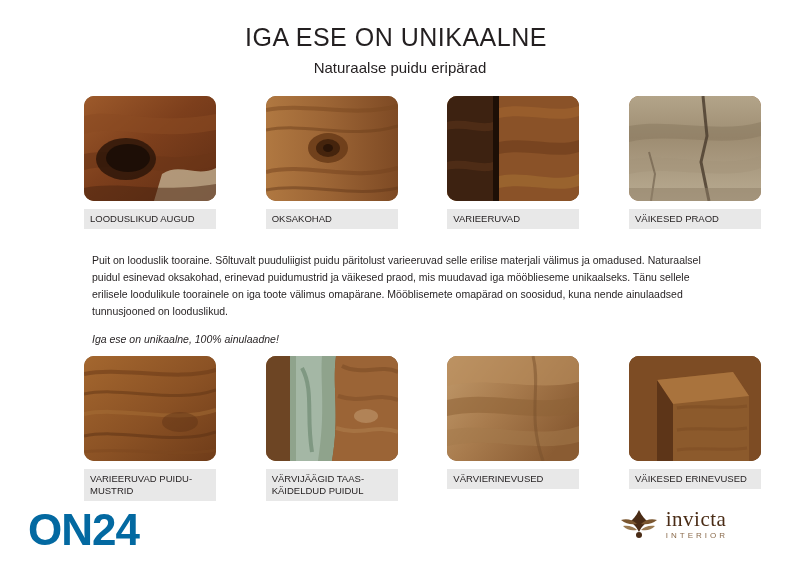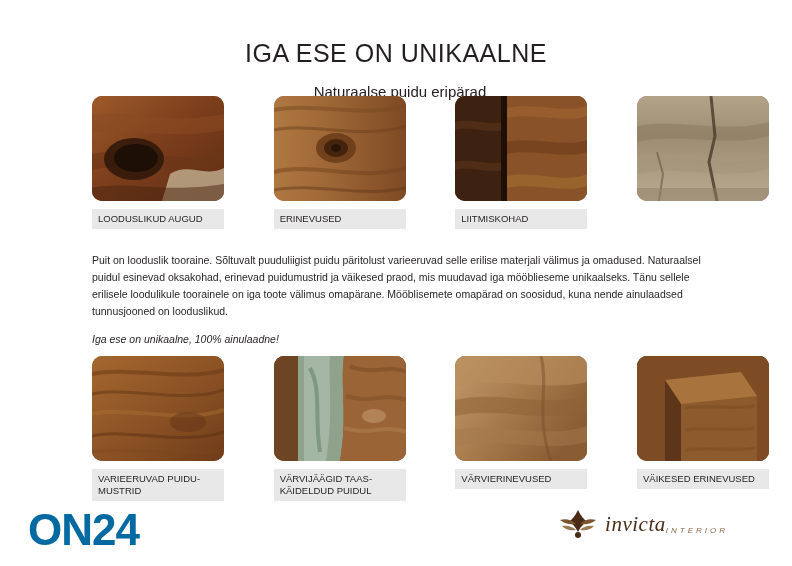--- a/index.html
+++ b/index.html
@@ -24,39 +24,39 @@
   
   .header {
     text-align: center;
     padding-top: 24px;
   }
   .title {
     font-size: 25px;
     letter-spacing: 0.5px;
     font-weight: normal;
     color: #231f20;
-    margin: 16px;
+    margin: 0;
     line-height: 1.1;
   }
   .subtitle {
     font-size: 15px;
     color: #231f20;
     margin: 8px 0 0 0;
     font-weight: normal;
     line-height: 1.1;
     padding-left: 8px;
   }
 
   
   .grid {
     position: absolute;
     display: flex;
     justify-content: space-between;
     width: 677px;
-    left: 92px;
+    left: 84px;
   }
   .grid-top { top: 96px; }
   .grid-bottom { top: 356px; }
 
   .tile {
     width: 132px;
   }
   .thumb {
     width: 132px;
     height: 105px;
@@ -122,23 +122,23 @@
     display: flex;
     align-items: center;
     gap: 7px;
   }
   .logo-mark {
     width: 40px;
     height: 40px;
   }
   .logo-text {
     display: flex;
+    flex-direction: column;
     align-items: flex-start;
     line-height: 1;
-    font-style: italic;
   }
   .logo-name {
     font-size: 21px;
     color: #4a2c16;
     font-family: "Liberation Serif", serif;
     letter-spacing: 0.5px;
   }
   .logo-sub {
     font-size: 8px;
     color: #8a6a4b;
@@ -194,58 +194,59 @@
           <rect width="132" height="105" fill="url(#g2)"></rect>
           <path d="M0,14 C40,6 86,22 132,10" stroke="#7a4820" stroke-width="4" fill="none" opacity="0.5"></path>
           <path d="M0,34 C40,26 86,44 132,30" stroke="#6d3f1b" stroke-width="3" fill="none" opacity="0.5"></path>
           <path d="M0,76 C40,66 86,86 132,72" stroke="#74421d" stroke-width="4" fill="none" opacity="0.5"></path>
           <path d="M0,94 C40,86 86,102 132,92" stroke="#5f3518" stroke-width="3" fill="none" opacity="0.45"></path>
           <ellipse cx="62" cy="52" rx="20" ry="15" fill="#6b3d1a" opacity="0.9"></ellipse>
           <ellipse cx="62" cy="52" rx="12" ry="9" fill="#45240d"></ellipse>
           <ellipse cx="62" cy="52" rx="5" ry="4" fill="#2a1407"></ellipse>
         </svg>
       </div>
-      <div class="caption">ERINEVUSED</div>
+      <div class="caption">OKSAKOHAD</div>
     </div>
 
     <div class="tile">
       <div class="thumb">
         <svg class="grain" viewBox="0 0 132 105" preserveAspectRatio="none">
           <rect width="132" height="105" fill="#7a4a24"></rect>
           <rect x="0" y="0" width="46" height="105" fill="#3d2211"></rect>
           <rect x="46" y="0" width="6" height="105" fill="#1d0f06"></rect>
           <rect x="52" y="0" width="80" height="105" fill="#8a5228"></rect>
           <path d="M52,12 C80,6 110,18 132,10 L132,20 C110,28 80,16 52,22 Z" fill="#a2662f" opacity="0.6"></path>
           <path d="M52,46 C80,40 110,52 132,44 L132,56 C110,64 80,52 52,58 Z" fill="#6d3c1a" opacity="0.6"></path>
           <path d="M52,80 C80,74 110,88 132,78 L132,90 C110,98 80,86 52,92 Z" fill="#a77434" opacity="0.5"></path>
           <path d="M0,26 C18,22 34,30 46,26 L46,34 C34,38 18,30 0,34 Z" fill="#553018" opacity="0.7"></path>
           <path d="M0,66 C18,62 34,70 46,66 L46,74 C34,78 18,70 0,74 Z" fill="#553018" opacity="0.7"></path>
         </svg>
       </div>
-      <div class="caption">LIITMISKOHAD</div>
+      <div class="caption">VARIEERUVAD</div>
     </div>
 
     <div class="tile">
       <div class="thumb">
         <svg class="grain" viewBox="0 0 132 105" preserveAspectRatio="none">
           <defs>
             <linearGradient id="g4" x1="0" y1="0" x2="0" y2="1">
               <stop offset="0%" stop-color="#b3a489"></stop>
               <stop offset="40%" stop-color="#9e8d72"></stop>
               <stop offset="100%" stop-color="#b9ab92"></stop>
             </linearGradient>
           </defs>
           <rect width="132" height="105" fill="url(#g4)"></rect>
           <path d="M0,30 C40,22 90,38 132,26 L132,40 C90,52 40,36 0,46 Z" fill="#8a7a60" opacity="0.55"></path>
           <path d="M0,64 C40,56 90,74 132,60 L132,72 C90,86 40,68 0,78 Z" fill="#a4937a" opacity="0.5"></path>
           <path d="M74,0 L78,40 L72,66 L80,105" stroke="#4e4030" stroke-width="3" fill="none" opacity="0.85"></path>
           <path d="M20,56 L26,78 L22,105" stroke="#5c4c39" stroke-width="2" fill="none" opacity="0.5"></path>
           <rect x="0" y="92" width="132" height="13" fill="#8d7e66" opacity="0.5"></rect>
         </svg>
       </div>
+      <div class="caption">VÄIKESED PRAOD</div>
     </div>
 
   </div>
 
   <div class="bodytext">
     <p>Puit on looduslik tooraine. Sõltuvalt puuduliigist puidu päritolust varieeruvad selle erilise materjali välimus ja omadused. Naturaalsel puidul esinevad oksakohad, erinevad puidumustrid ja väikesed praod, mis muudavad iga mööblieseme unikaalseks. Tänu sellele erilisele loodulikule toorainele on iga toote välimus omapärane. Mööblisemete omapärad on soosidud, kuna nende ainulaadsed tunnusjooned on looduslikud.</p>
     <p>Iga ese on unikaalne, 100% ainulaadne!</p>
   </div>
 
   <div class="grid grid-bottom">

